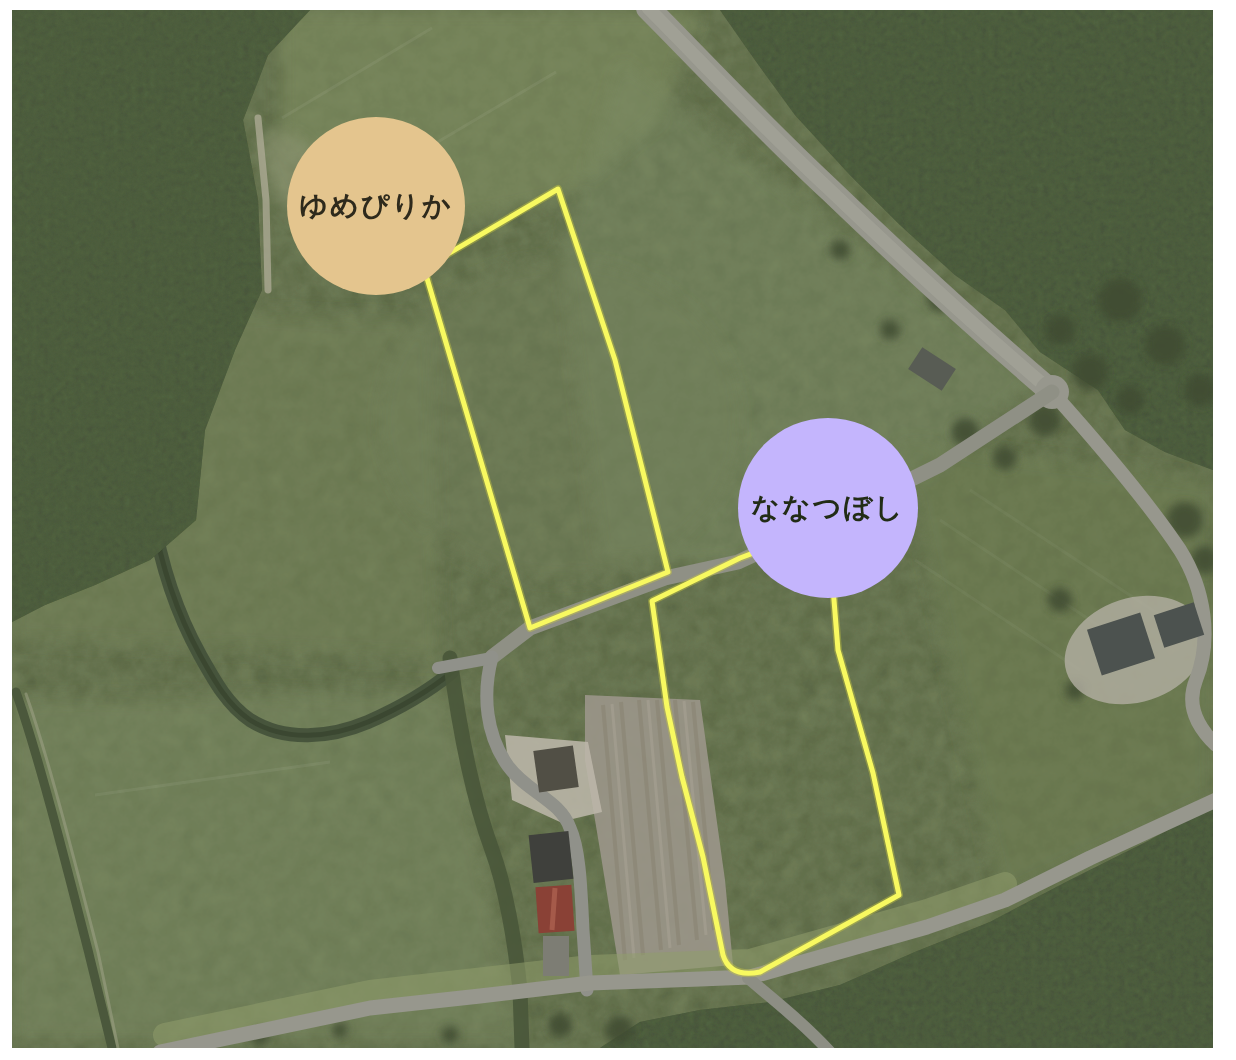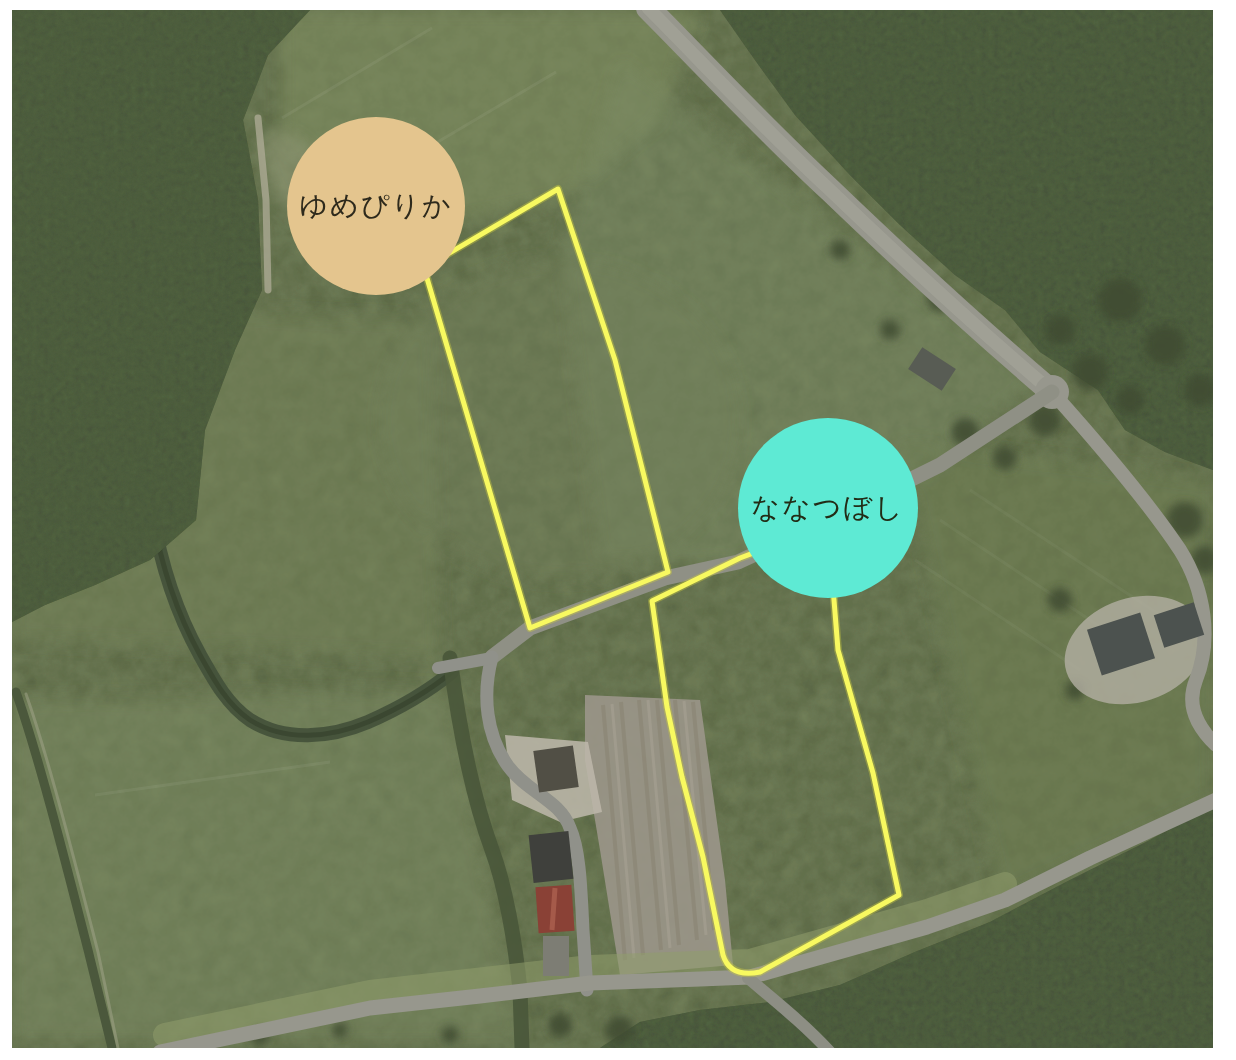--- a/index.html
+++ b/index.html
@@ -6,21 +6,21 @@
   body{
     width:1236px;height:1060px;position:relative;overflow:hidden;
     background:#ffffff;
     font-family:"DejaVu Sans","Liberation Sans",sans-serif;
   }
   #map{position:absolute;left:0;top:0;width:1236px;height:1060px;}
   svg{position:absolute;left:0;top:0;}
   .plot-marker{
     position:absolute;border-radius:50%;
     display:flex;align-items:center;justify-content:center;
-    font-weight:normal;font-size:28px;letter-spacing:2px;
+    font-weight:bold;font-size:28px;letter-spacing:2px;
     text-align:center;z-index:5;
   }
   #marker-yume{left:287px;top:117px;width:178px;height:178px;}
   #marker-nana{left:738px;top:418px;width:180px;height:180px;}
   #watermark{
     position:absolute;left:152px;top:484px;z-index:4;
     font-size:36px;font-weight:bold;color:rgba(255,255,255,0.30);
     letter-spacing:3px;
   }
 </style>
@@ -183,17 +183,17 @@
     <rect x="1213" y="0" width="23" height="1060"></rect>
     <rect x="0" y="1048" width="1236" height="12"></rect>
   </g>
 </svg>
 
 
 <div class="plot-marker" id="marker-yume" style="background-color: rgb(228, 197, 142); color: rgb(46, 42, 28);">
   <span>ゆめぴりか</span>
 </div>
 
-<div class="plot-marker" id="marker-nana" style="background-color: #5eead4; color: rgb(34, 44, 22);">
+<div class="plot-marker" id="marker-nana" style="background-color: #c4b5fd; color: rgb(34, 44, 22);">
   <span>ななつぼし</span>
 </div>
 
 </div>
 
 </body></html>

